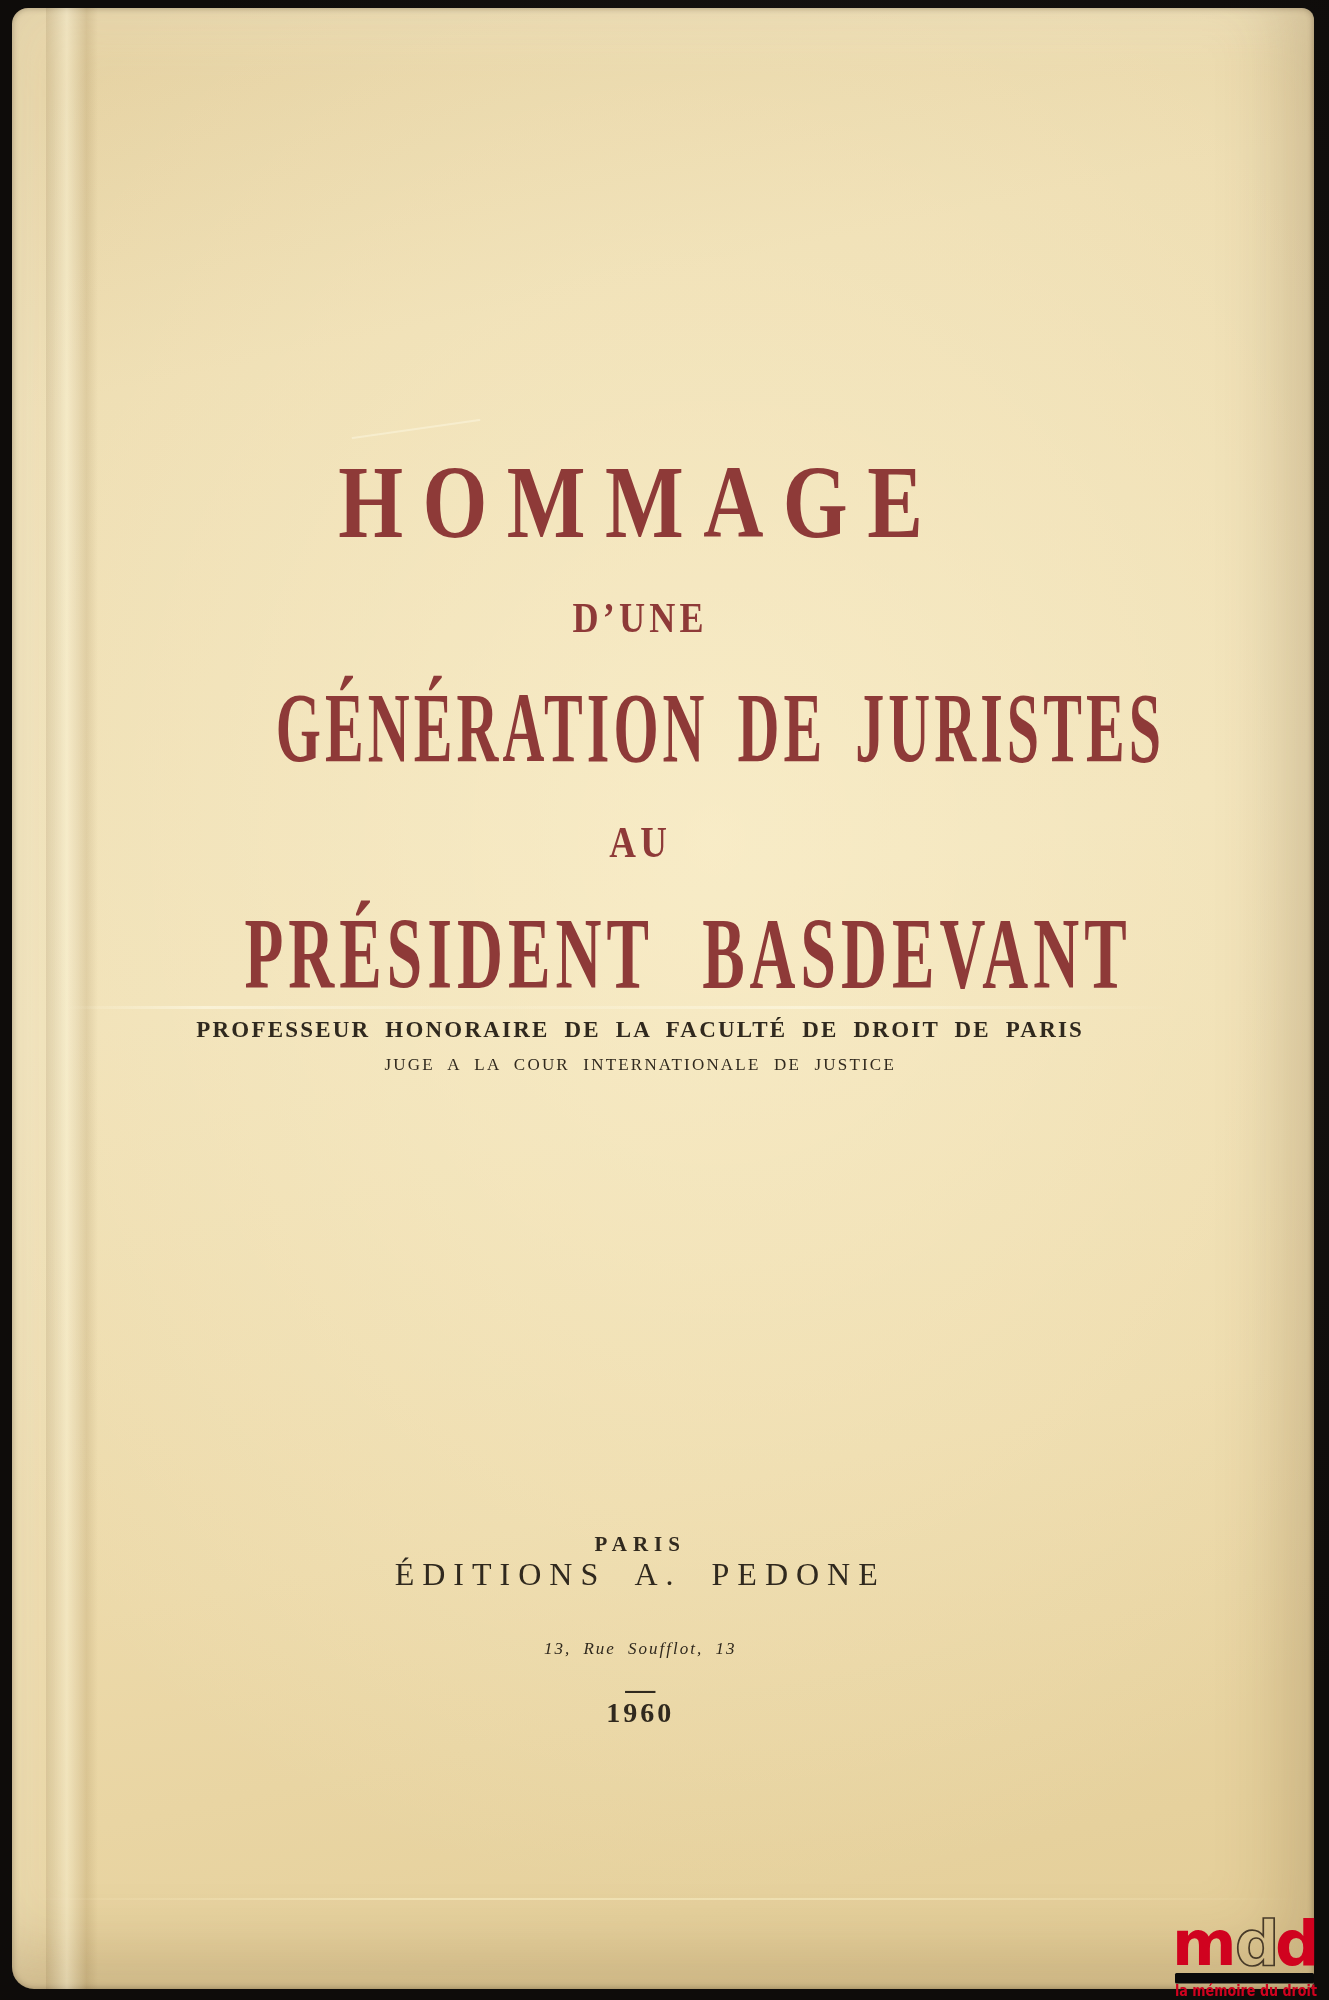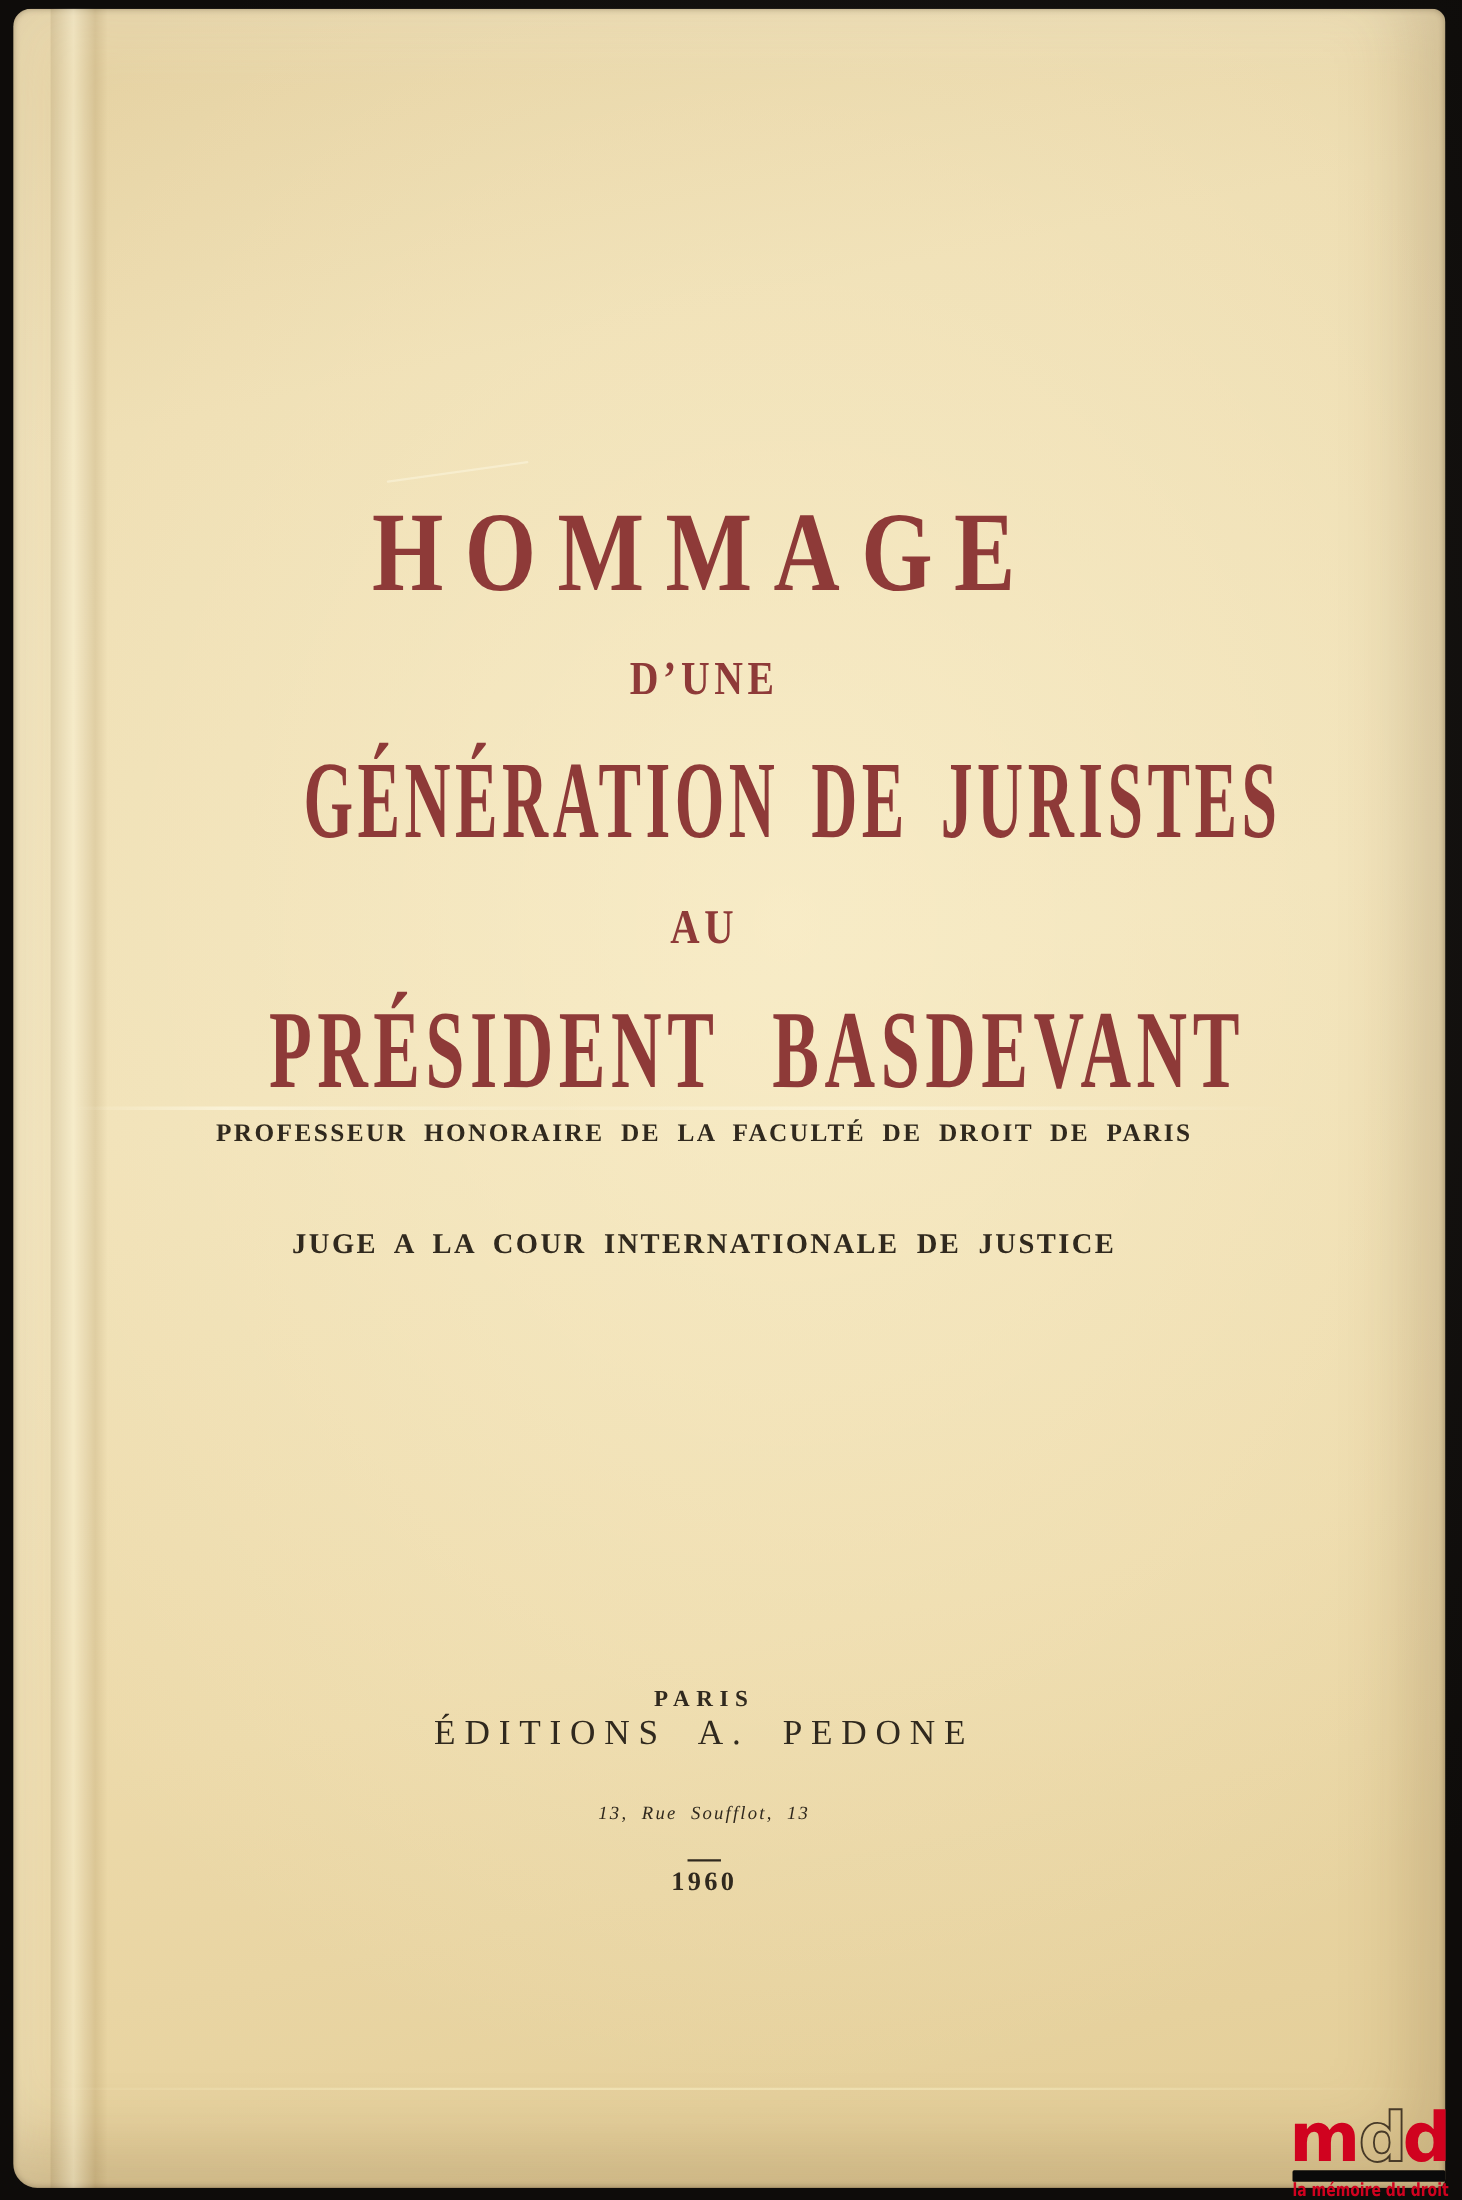--- a/index.html
+++ b/index.html
@@ -62,28 +62,28 @@
   .t-red{color:var(--title-red);}
   .t-ink{color:var(--ink);}
 
   .l-hommage{top:443px;font-size:103px;letter-spacing:24px;font-weight:bold;transform:scaleX(.81);}
   .l-dune{top:588px;font-size:43px;letter-spacing:5px;font-weight:bold;transform:scaleX(.84);}
   .l-generation{top:670px;font-size:100px;letter-spacing:7px;word-spacing:18px;font-weight:bold;transform:scaleX(.58);}
   .l-au{top:813px;font-size:44px;letter-spacing:5px;font-weight:bold;transform:scaleX(.84);}
   .l-president{top:896px;font-size:101px;letter-spacing:8px;word-spacing:45px;font-weight:bold;transform:scaleX(.63);}
 
   .l-sub1{top:1010px;font-size:23px;letter-spacing:2.2px;word-spacing:7px;font-weight:bold;}
-  .l-sub2{top:1110px;font-size:26px;letter-spacing:2.2px;word-spacing:7px;font-weight:bold;}
+  .l-sub2{top:1048px;font-size:17px;letter-spacing:2.2px;word-spacing:7px;font-weight:normal;}
 
   .l-city{top:1514px;font-size:21px;letter-spacing:6px;font-weight:bold;margin-top:12px;}
   .l-publisher{top:1550px;font-size:32px;letter-spacing:8px;word-spacing:14px;}
   .l-bookshop{top:1598px;font-size:17.5px;letter-spacing:2px;word-spacing:6px;font-weight:bold;}
   .l-address{top:1632px;font-size:17px;font-style:italic;letter-spacing:2px;word-spacing:6px;}
   .l-dash{top:1666px;font-size:30px;font-weight:bold;}
-  .l-year{top:1691px;font-size:24px;letter-spacing:3px;font-weight:bold;}
+  .l-year{top:1691px;font-size:28px;letter-spacing:3px;font-weight:bold;}
 
   .watermark{
     position:absolute;left:1172px;top:1892px;width:152px;height:106px;
   }
   .watermark svg{display:block;width:100%;height:100%;overflow:visible;}
   .logo-letter{font-family:"DejaVu Sans",sans-serif;font-weight:bold;font-size:62px;}
   .logo-solid{fill:var(--logo-red);}
   .logo-outline{fill:none;stroke:var(--logo-outline);stroke-width:1.7px;}
   .logo-bar{fill:var(--logo-bar);}
   .logo-tagline{font-family:"DejaVu Sans",sans-serif;font-weight:bold;font-size:16.5px;fill:var(--logo-red);}

